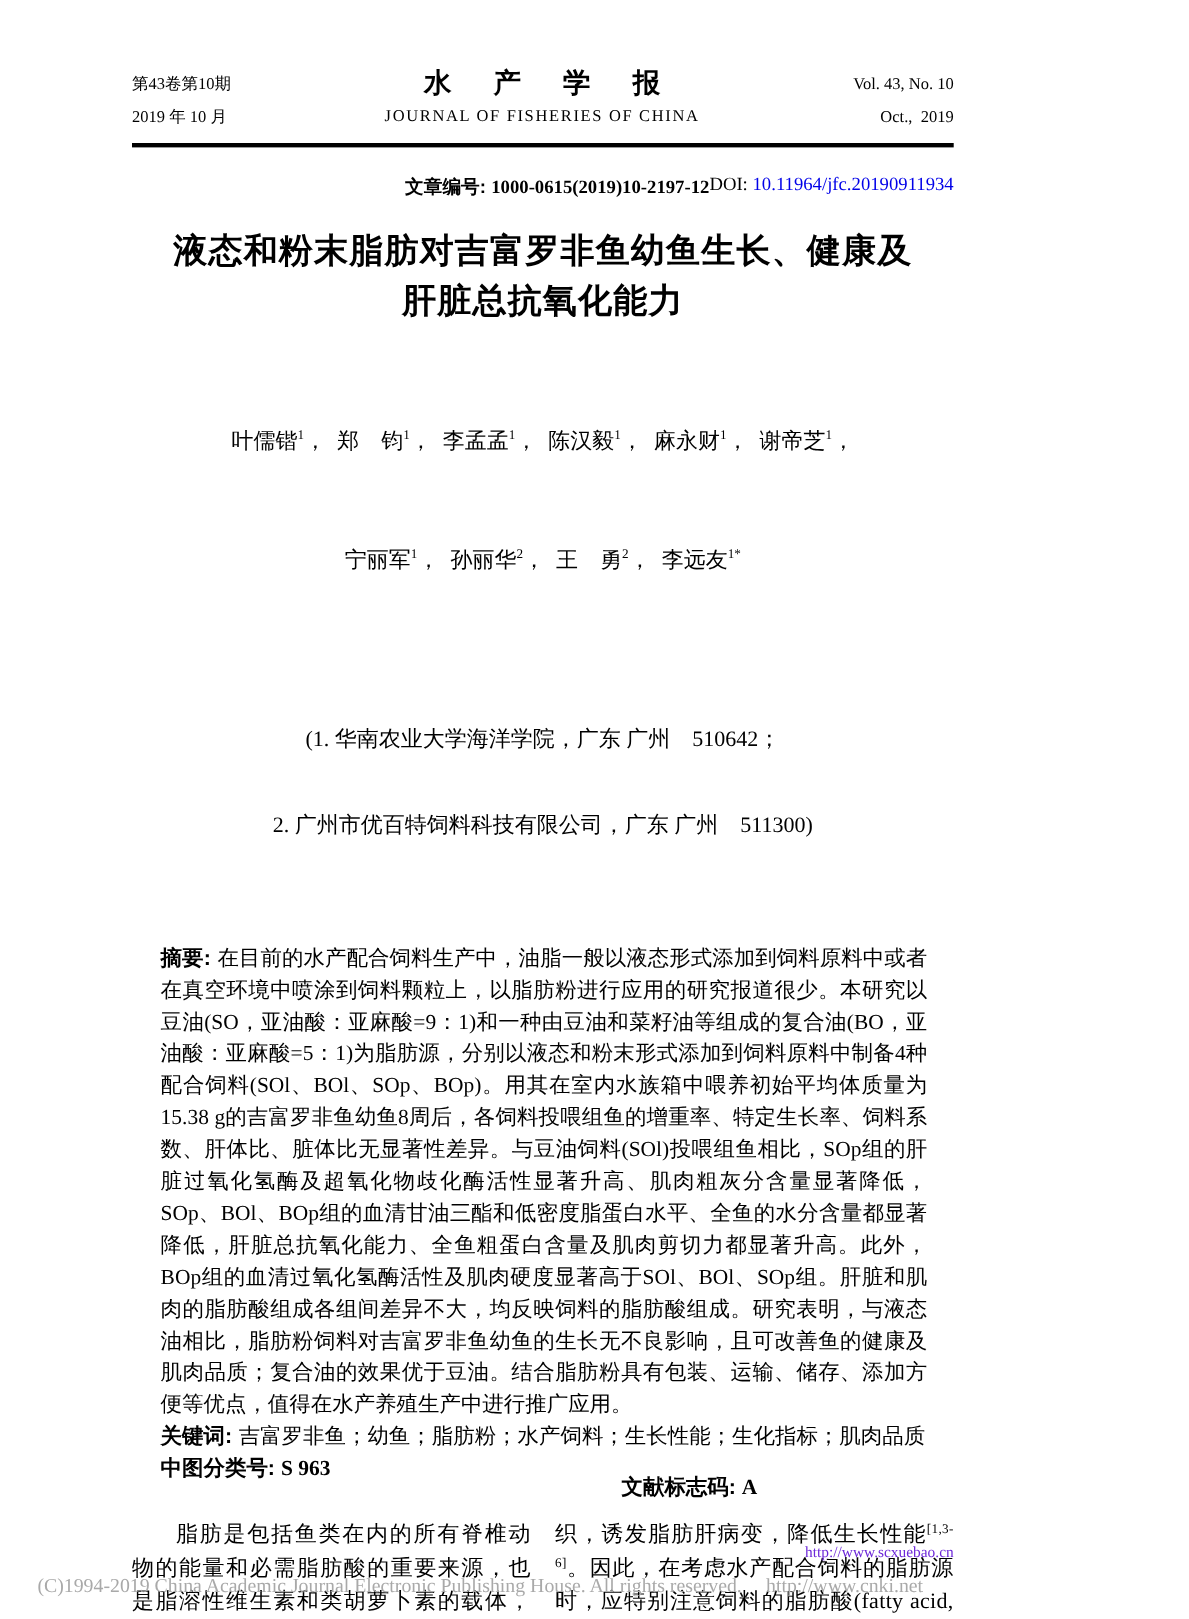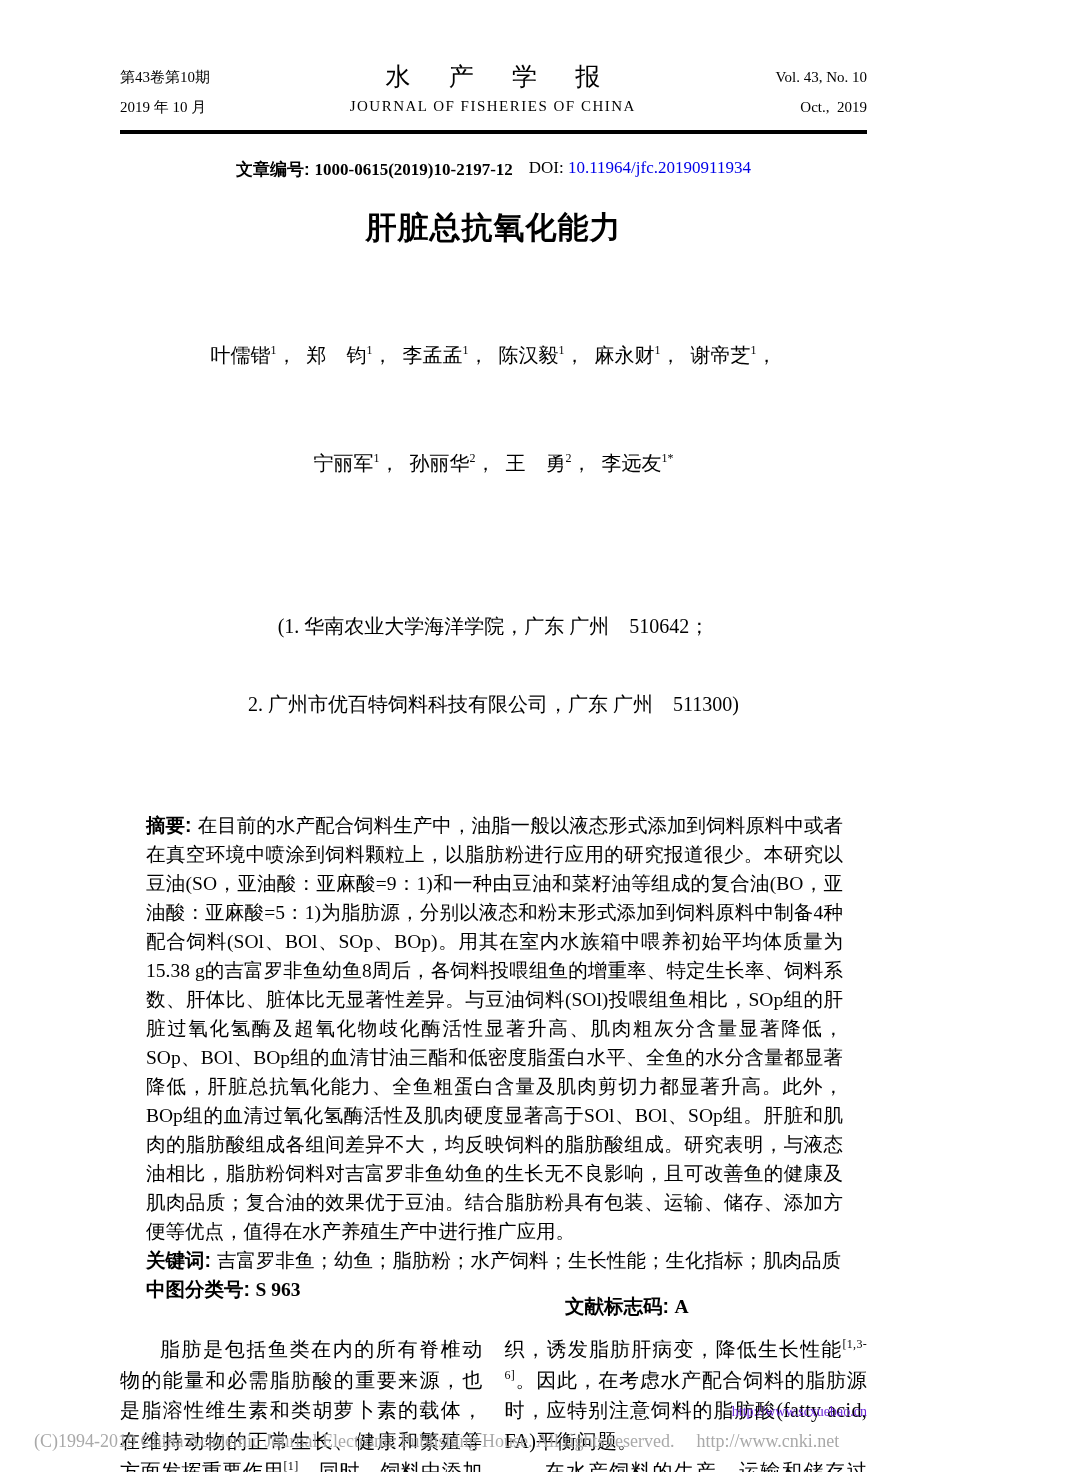--- a/index.html
+++ b/index.html
@@ -10,25 +10,25 @@
     font-family:"Liberation Serif","DejaVu Serif",serif;
     color:#000;
     overflow:hidden;
   }
   .content{position:absolute;left:120px;right:116px;top:0;}
   
   .jheader{display:flex;justify-content:space-between;align-items:flex-start;padding-top:62px;}
   .jh-left,.jh-right{font-size:15px;line-height:30px;white-space:pre-wrap;}
   .jh-right{text-align:right;}
   .jh-center{text-align:center;flex:1;}
-  .jh-title{font-size:25px;font-weight:400;letter-spacing:16px;padding-left:16px;line-height:30px;}
+  .jh-title{font-size:25px;font-weight:700;letter-spacing:16px;padding-left:16px;line-height:30px;}
   .jh-sub{font-size:15px;letter-spacing:1.5px;line-height:28px;}
   .jrule{border:none;border-top:4px solid #000;margin:8px 0 0 0;}
   
-  .meta{display:flex;justify-content:center;margin-top:24px;font-size:17px;gap:16px;}
+  .meta{display:flex;justify-content:flex-end;margin-top:24px;font-size:17px;}
   .meta-left{font-weight:bold;font-family:"Liberation Sans","DejaVu Sans",sans-serif;}
   .meta-left .num{font-family:"Liberation Serif",serif;}
   .doi-link{color:#0000e8;text-decoration:none;}
   
   .atitle{margin-top:24px;text-align:center;font-family:"Liberation Sans","DejaVu Sans",sans-serif;
     font-weight:bold;font-size:31px;line-height:46px;letter-spacing:1px;}
   .authors{margin-top:14px;text-align:center;font-size:20px;line-height:36px;white-space:pre-wrap;}
   .affils{margin-top:8px;text-align:center;font-size:20px;line-height:26px;white-space:pre-wrap;}
   sup{font-size:0.6em;line-height:0;vertical-align:super;}
   
@@ -63,20 +63,21 @@
       <div class="jh-right"><div>Vol. 43, No. 10</div><div>Oct.,  2019</div></div>
     </div>
     <hr class="jrule">
 
     <div class="meta">
       <div class="meta-left"><span>文章编号:</span> <span class="num">1000-0615(2019)10-2197-12</span></div>
       <div><span>DOI:</span> <a href="#" class="doi-link">10.11964/jfc.20190911934</a></div>
     </div>
 
     <div class="atitle">
+      <div>液态和粉末脂肪对吉富罗非鱼幼鱼生长、健康及</div>
       <div>肝脏总抗氧化能力</div>
     </div>
 
     <div class="authors">
       <div>叶儒锴<sup>1</sup>，  郑　钧<sup>1</sup>，  李孟孟<sup>1</sup>，  陈汉毅<sup>1</sup>，  麻永财<sup>1</sup>，  谢帝芝<sup>1</sup>，</div>
       <div>宁丽军<sup>1</sup>，  孙丽华<sup>2</sup>，  王　勇<sup>2</sup>，  李远友<sup>1*</sup></div>
     </div>
 
     <div class="affils">
       <div>(1. 华南农业大学海洋学院，广东 广州　510642；</div>

